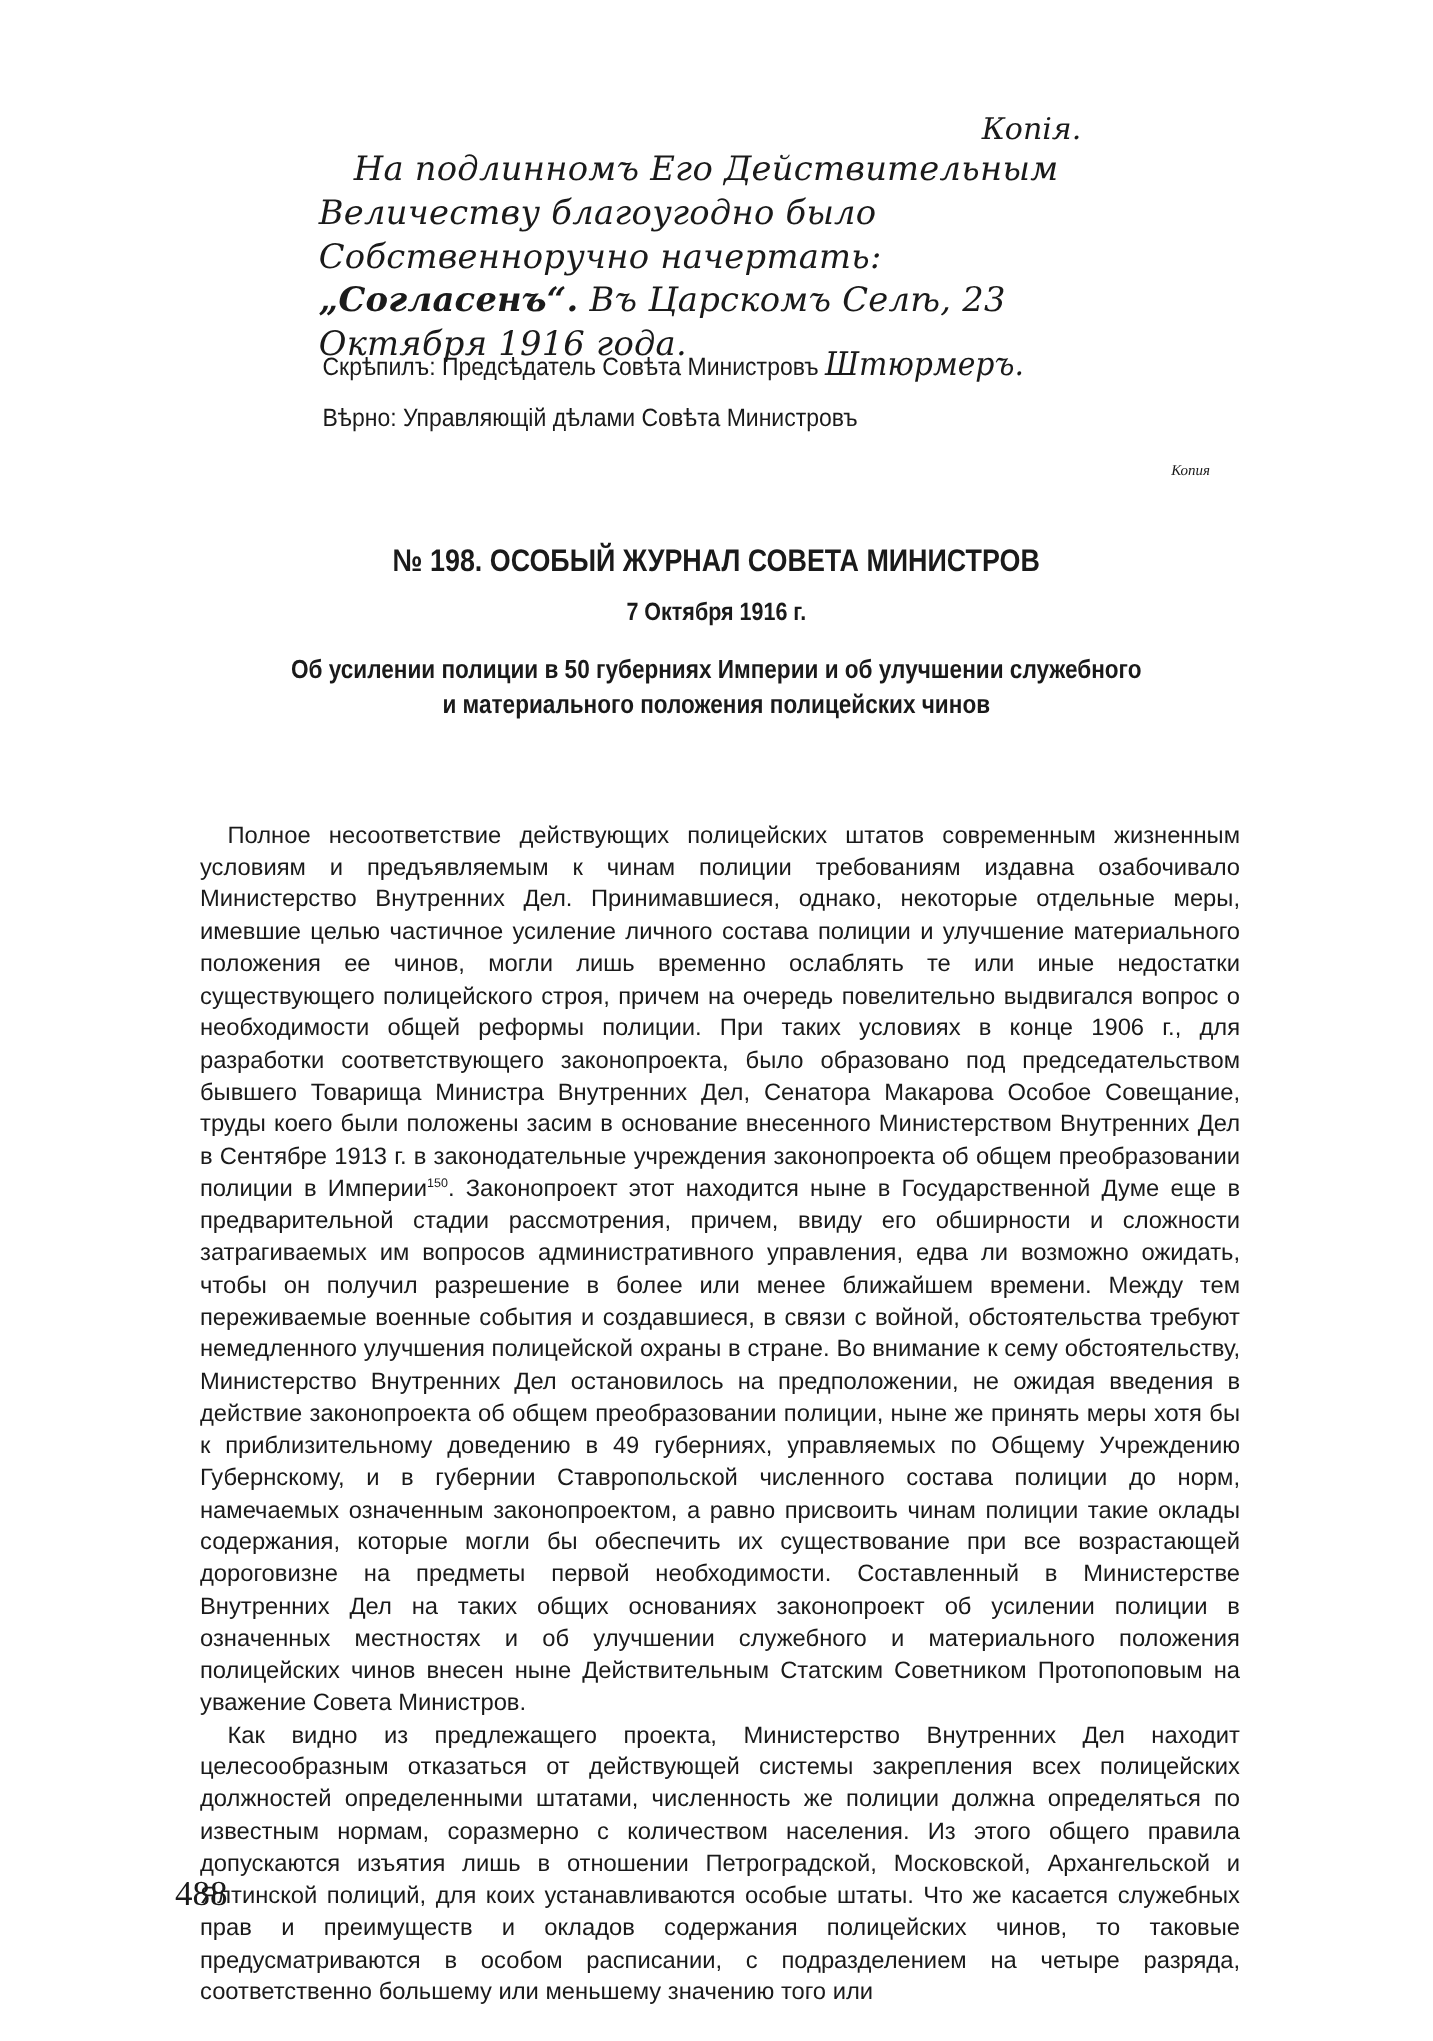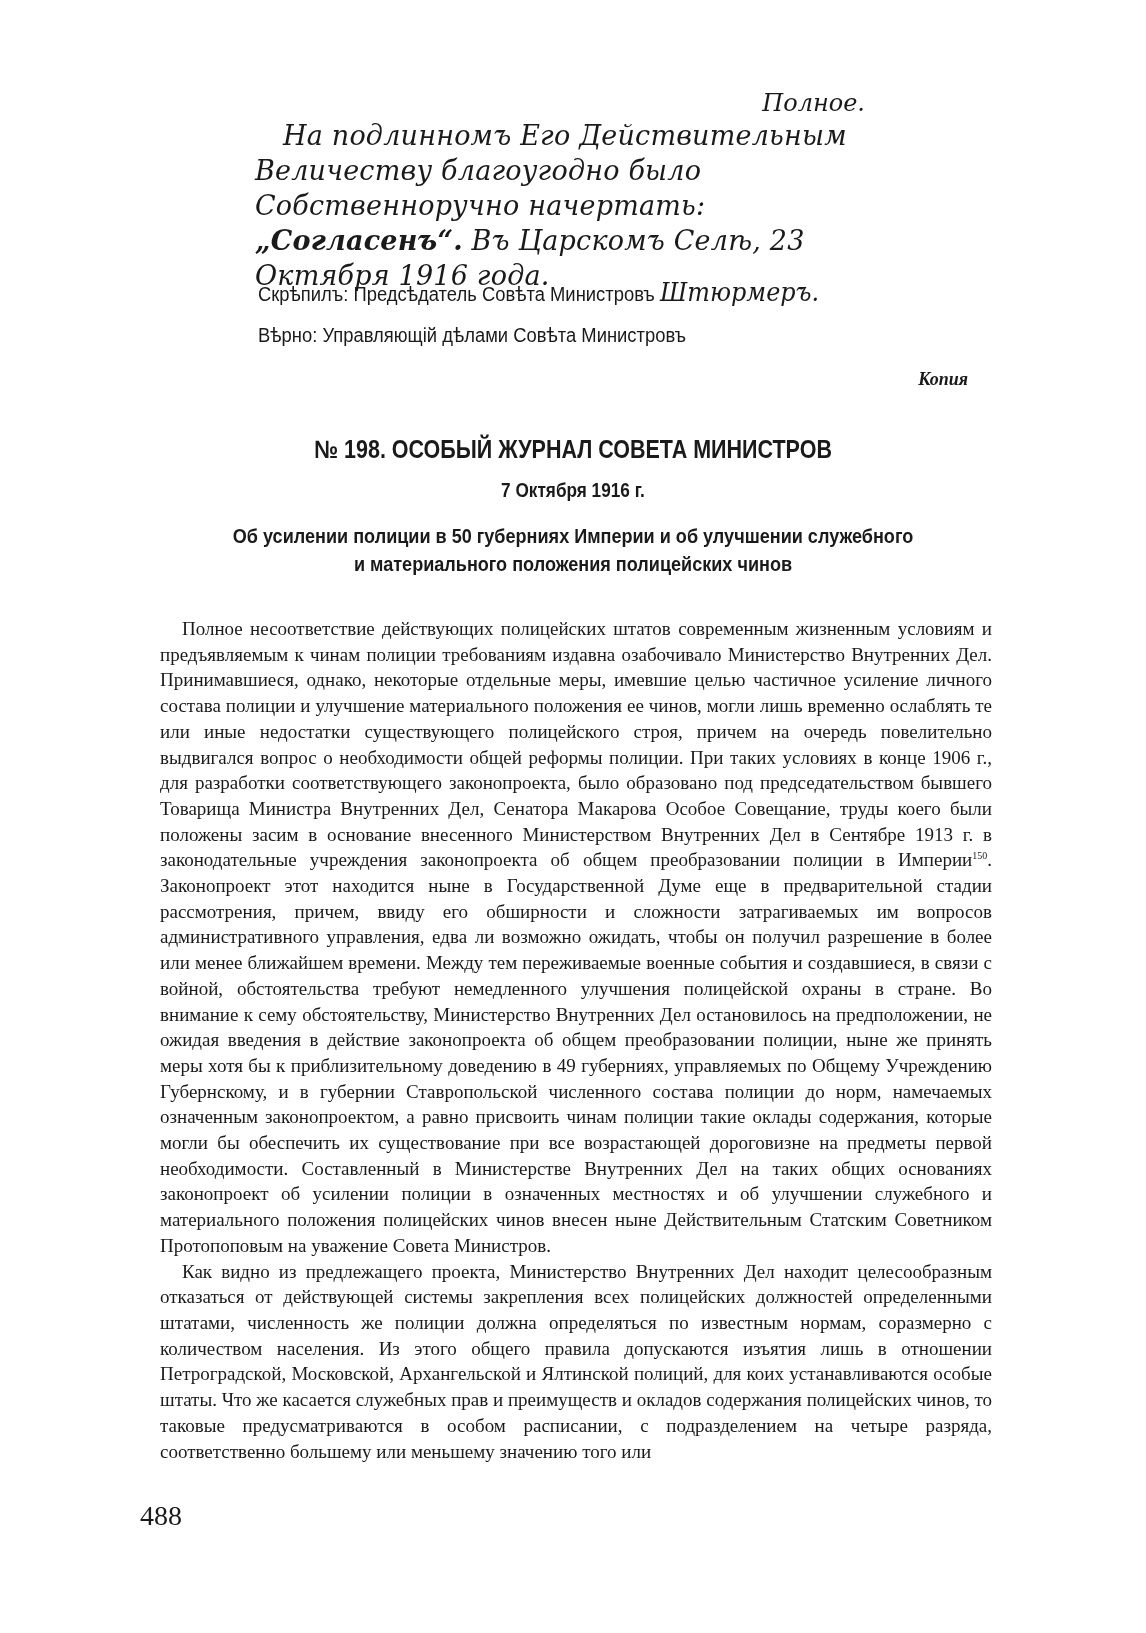--- a/index.html
+++ b/index.html
@@ -5,35 +5,35 @@
     html, body { margin: 0; padding: 0; background: #ffffff; }
     body { width: 1146px; height: 1633px; position: relative; overflow: hidden; color: #1a1a1a; }
     .facsimile { position: absolute; left: 255px; top: 88px; width: 620px; font-family: "DejaVu Serif", serif; }
     .fac-copy { text-align: right; font-style: italic; font-size: 24px; line-height: 30px; margin-right: 10px; }
     .fac-note { font-style: italic; font-size: 27px; line-height: 35px; text-indent: 28px; letter-spacing: 0.2px; }
     .fac-note .bold { font-weight: bold; text-align: right; }
     .fac-line { font-family: "Liberation Sans", sans-serif; font-size: 20px; position: absolute; left: 258px; white-space: nowrap; transform: scaleX(0.92); transform-origin: left; }
     .fac-signed { top: 277px; }
     .fac-verified { top: 324px; }
     .signature { font-family: "DejaVu Serif", serif; font-style: italic; font-size: 26px; }
-    .copy-label { position: absolute; right: 178px; top: 369px; font-family: "Liberation Serif", serif; font-style: italic; font-size: 18px; font-weight: bold; }
+    .copy-label { position: absolute; right: 178px; top: 369px; font-family: "Liberation Serif", serif; font-style: italic; font-size: 12px; }
     .heading { position: absolute; left: 0; width: 1146px; text-align: center; font-family: "Liberation Sans", sans-serif; font-weight: bold; }
     .title { top: 435px; font-size: 25px; transform: scaleX(0.86); }
     .date { top: 479px; font-size: 20px; transform: scaleX(0.86); }
     .subtitle { top: 522px; font-size: 21px; line-height: 28px; transform: scaleX(0.86); }
-    .body-text { position: absolute; left: 160px; top: 616px; width: 832px; font-family: Liberation Serif, serif; font-size: 19px; line-height: 25.7px; text-align: justify; }
+    .body-text { position: absolute; left: 160px; top: 656px; width: 832px; font-family: Liberation Sans, sans-serif; font-size: 19px; line-height: 25.7px; text-align: justify; }
     .body-text p { margin: 0; text-indent: 22px; }
     sup { font-size: 10px; line-height: 0; }
     .page-number { position: absolute; left: 140px; top: 1500px; font-family: "Liberation Serif", serif; font-size: 28px; }
   </style>
 </head>
 <body>
 
 <div class="facsimile">
-  <div class="fac-copy">Полное.</div>
+  <div class="fac-copy">Копія.</div>
   <div class="fac-note">
     <span>На подлинномъ Его Действительным Величеству благоугодно было Собственноручно начертать: </span><span class="bold">„Согласенъ“.</span><span> Въ Царскомъ Селѣ, 23 Октября 1916 года.</span>
   </div>
 </div>
 
 <div class="fac-line fac-signed">
   <span>Скрѣпилъ: Предсѣдатель Совѣта Министровъ </span><span class="signature">Штюрмеръ.</span>
 </div>
 <div class="fac-line fac-verified">Вѣрно: Управляющій дѣлами Совѣта Министровъ</div>
 

